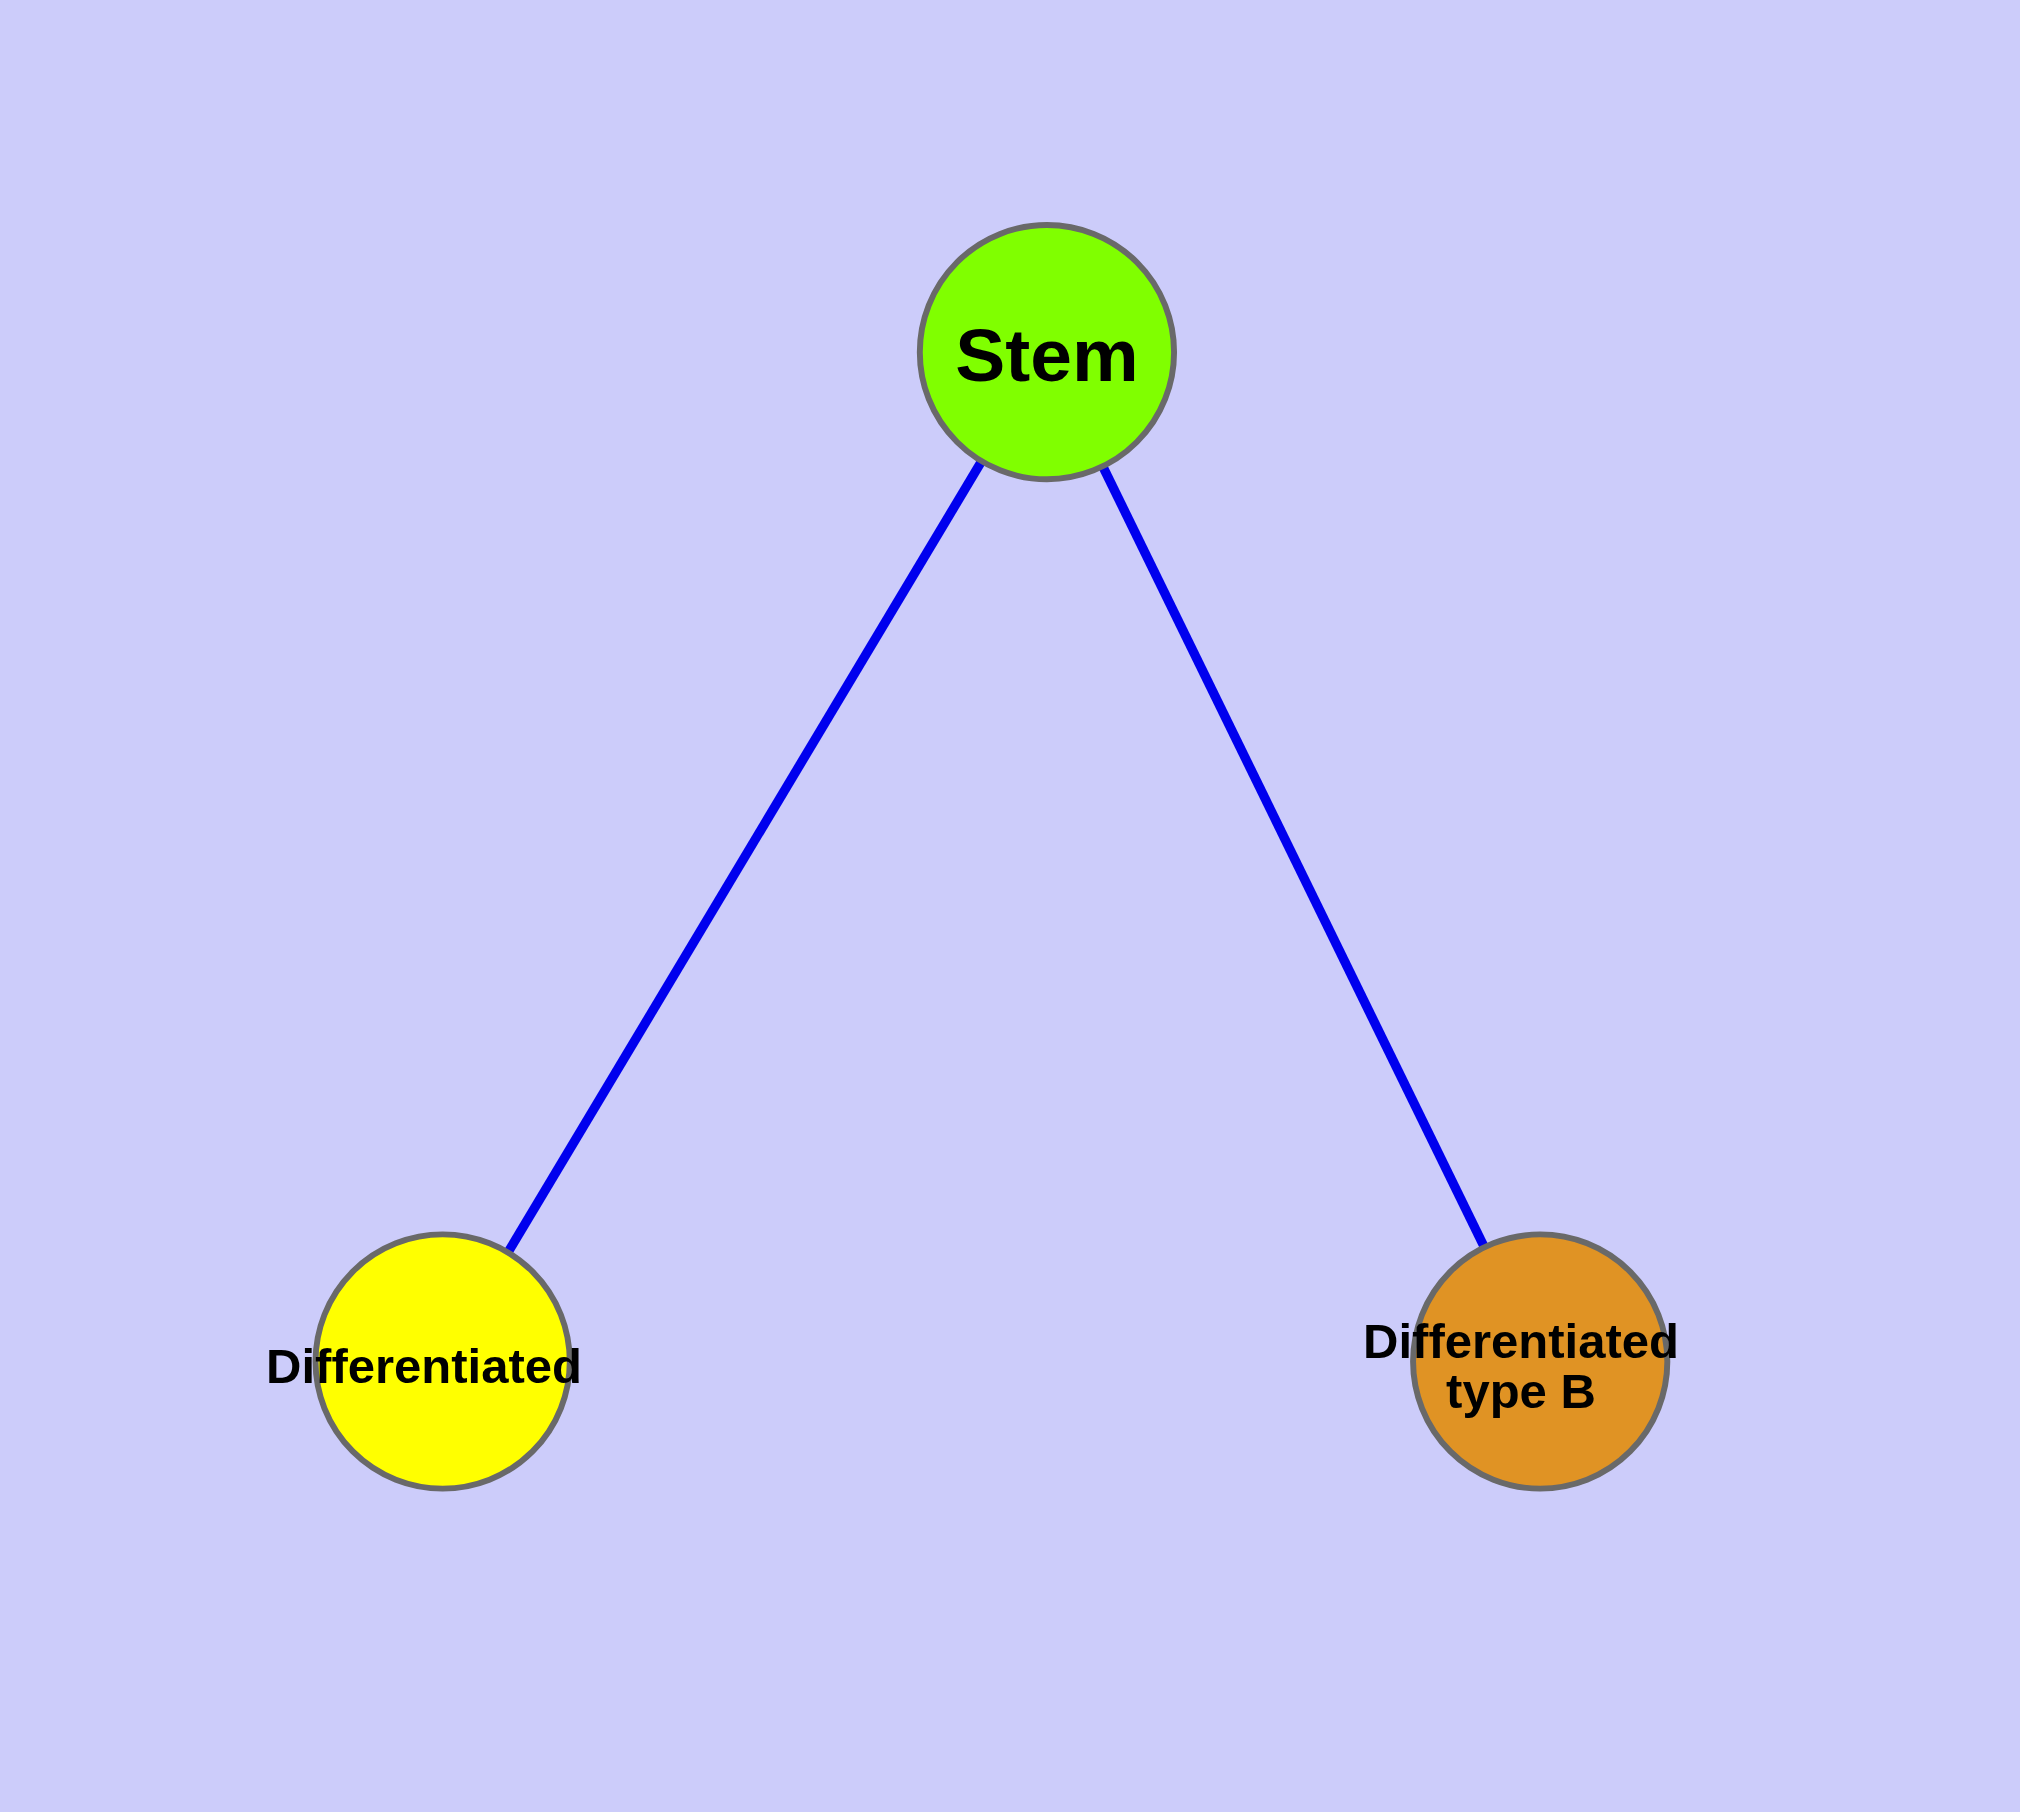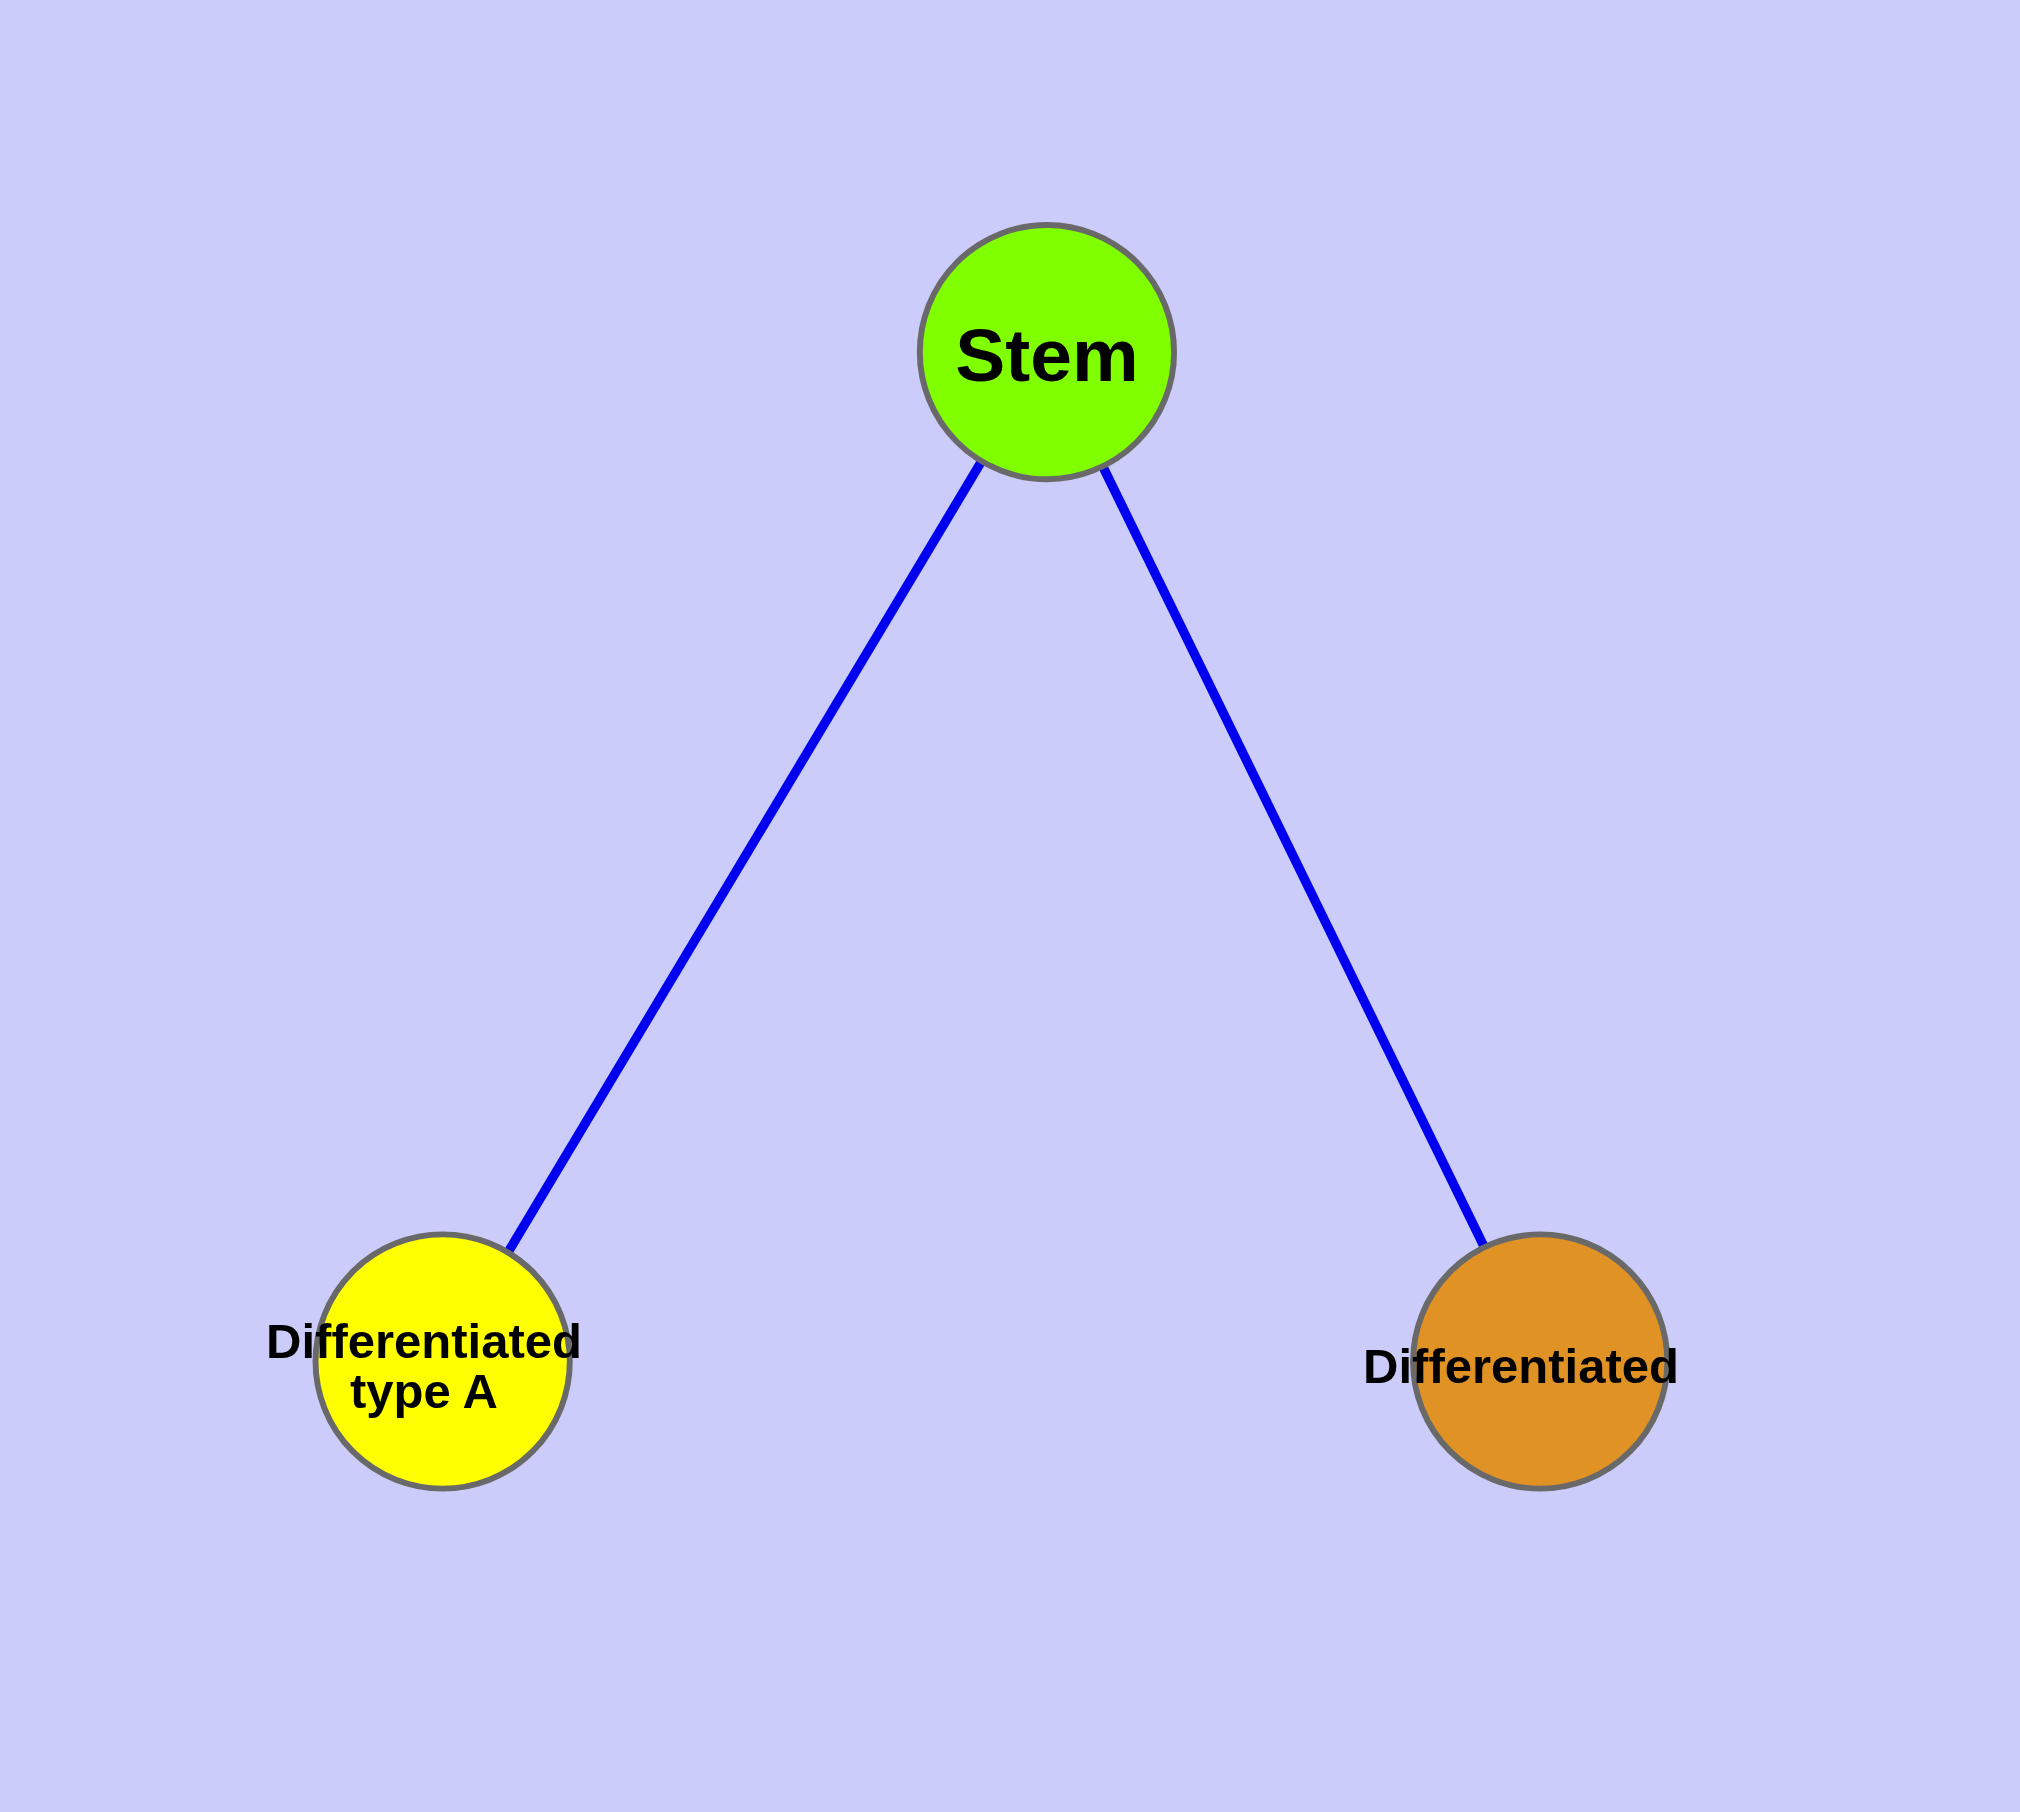--- a/index.html
+++ b/index.html
@@ -54,21 +54,21 @@
         <circle cx="1817" cy="1564" r="150" fill="#e09324" stroke="#696969" stroke-width="7"></circle>
       </g>
   </svg>
 
   <div id="label-layer">
       <div class="node-label node-label-stem" style="left: 1047px; top: 320px; color: rgb(0, 0, 0);">
         <div>Stem</div>
       </div>
       <div class="node-label node-label-diff" style="left: 424px; top: 1330px; color: rgb(0, 0, 0);">
         <div>Differentiated</div>
-        <div>type A</div>
       </div>
       <div class="node-label node-label-diff" style="left: 1521px; top: 1330px; color: rgb(0, 0, 0);">
         <div>Differentiated</div>
+        <div>type B</div>
       </div>
     </div>
 
 </div>
 
 
 </body></html>

